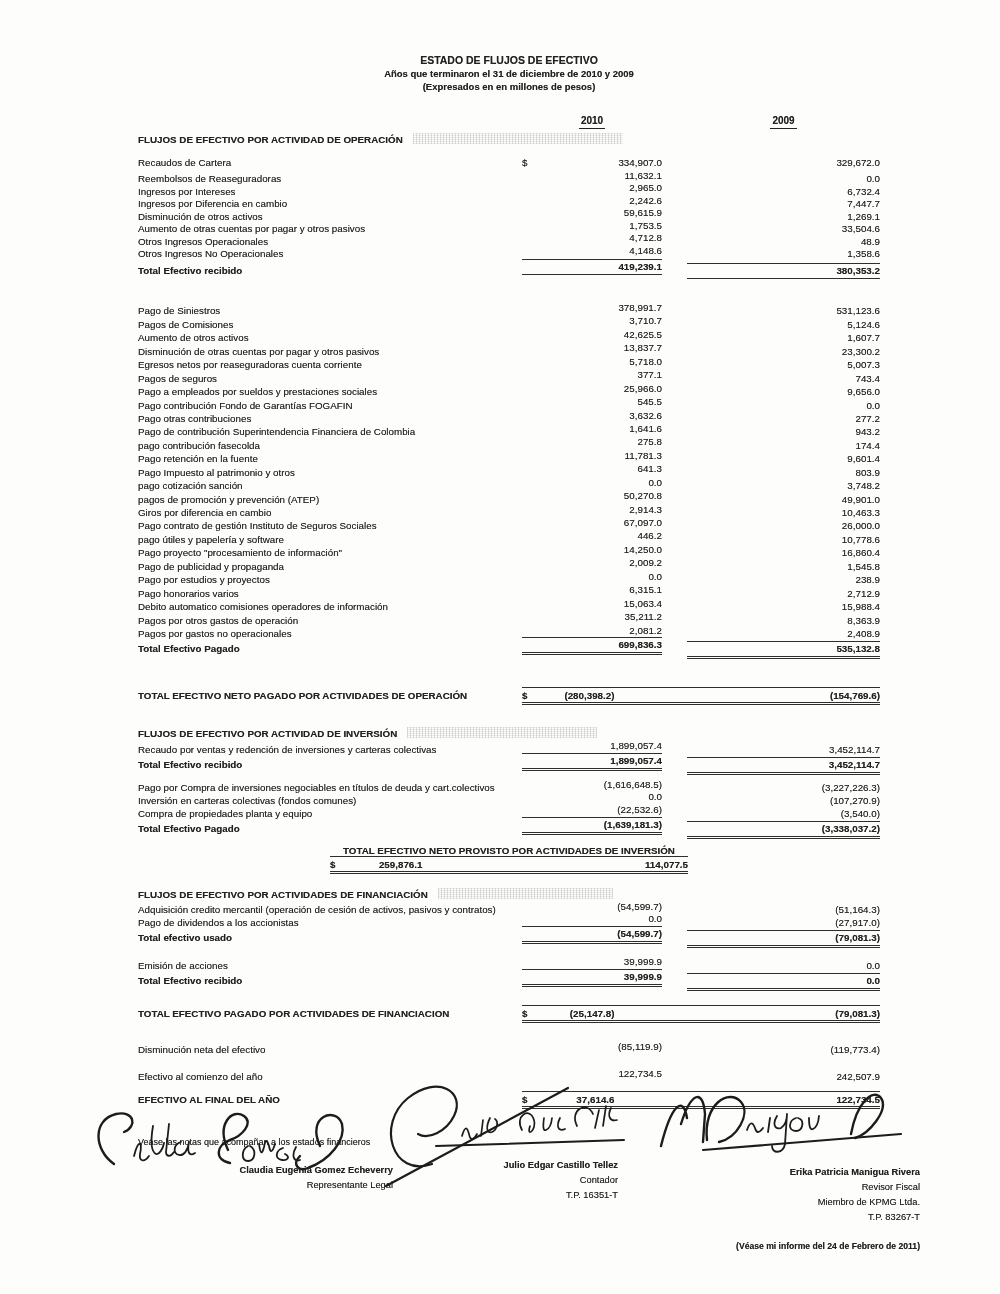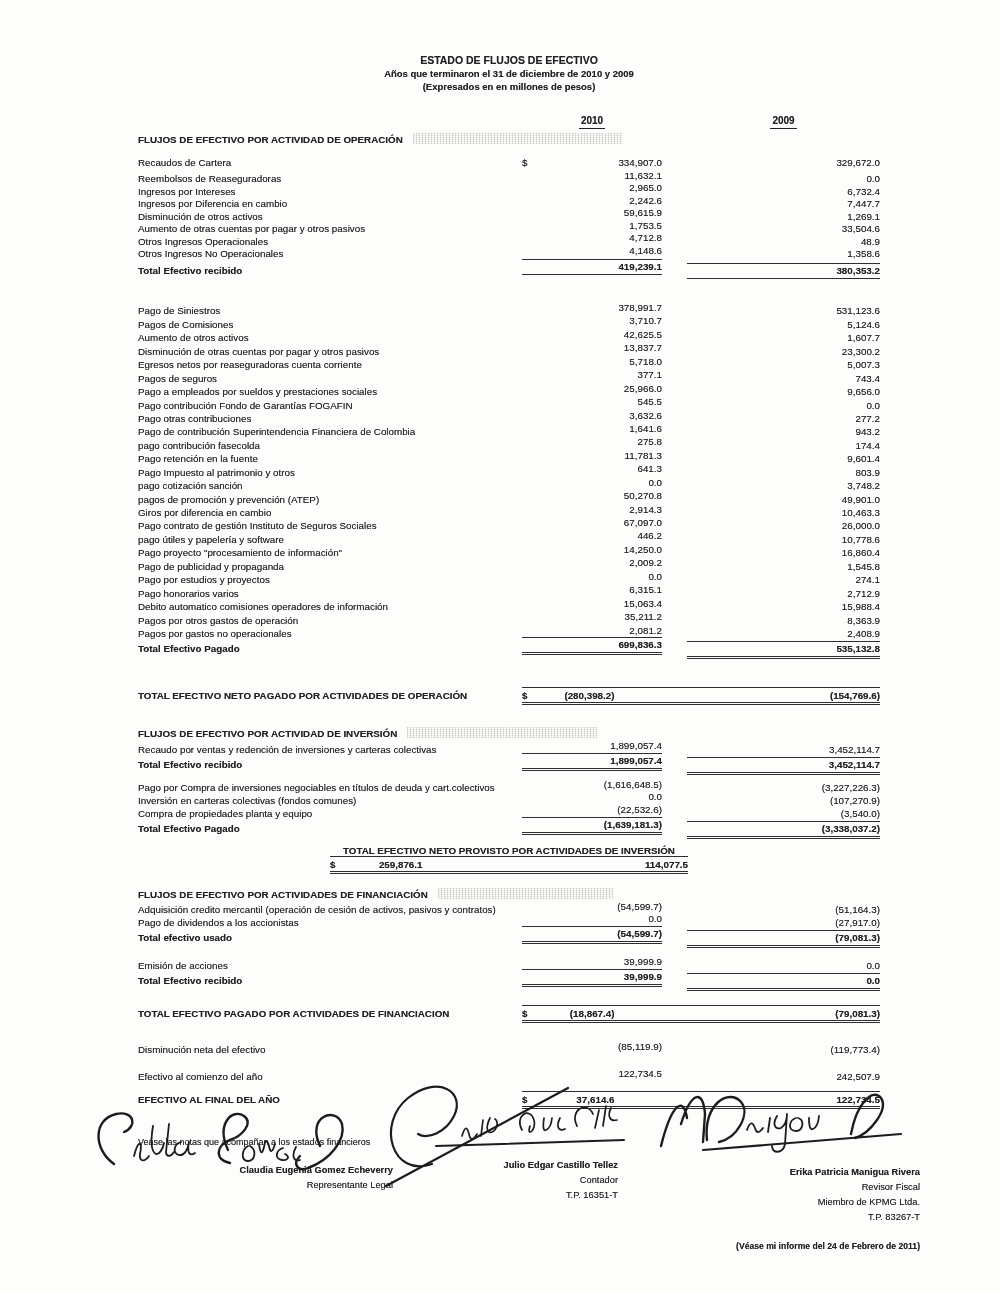--- a/index.html
+++ b/index.html
@@ -340,21 +340,21 @@
         <span class="gap"></span>
         <span class="v09">1,545.8</span>
       </div>
         <div class="row">
         <span class="lbl">Pago por estudios y proyectos</span>
         <span class="grp10">
             <span class="cur"></span>
             <span class="v10">0.0</span>
           </span>
         <span class="gap"></span>
-        <span class="v09">274.1</span>
+        <span class="v09">238.9</span>
       </div>
         <div class="row">
         <span class="lbl">Pago honorarios varios</span>
         <span class="grp10">
             <span class="cur"></span>
             <span class="v10">6,315.1</span>
           </span>
         <span class="gap"></span>
         <span class="v09">2,712.9</span>
       </div>
@@ -530,21 +530,21 @@
           <span class="v10">39,999.9</span>
         </span>
       <span class="gap"></span>
       <span class="v09">0.0</span>
     </div>
 
     <div class="grand" style="margin-top:20px;">
       <span class="lbl">TOTAL EFECTIVO PAGADO POR ACTIVIDADES DE FINANCIACION</span>
       <span class="box">
         <span class="cur">$</span>
-        <span class="v10">(18,867.4)</span>
+        <span class="v10">(25,147.8)</span>
         <span class="gap"></span>
         <span class="v09">(79,081.3)</span>
       </span>
     </div>
 
     <div class="row" style="margin-top:18px;height:13px;">
       <span class="lbl">Disminución neta del efectivo</span>
       <span class="grp10">
           <span class="cur"></span>
           <span class="v10">(85,119.9)</span>

